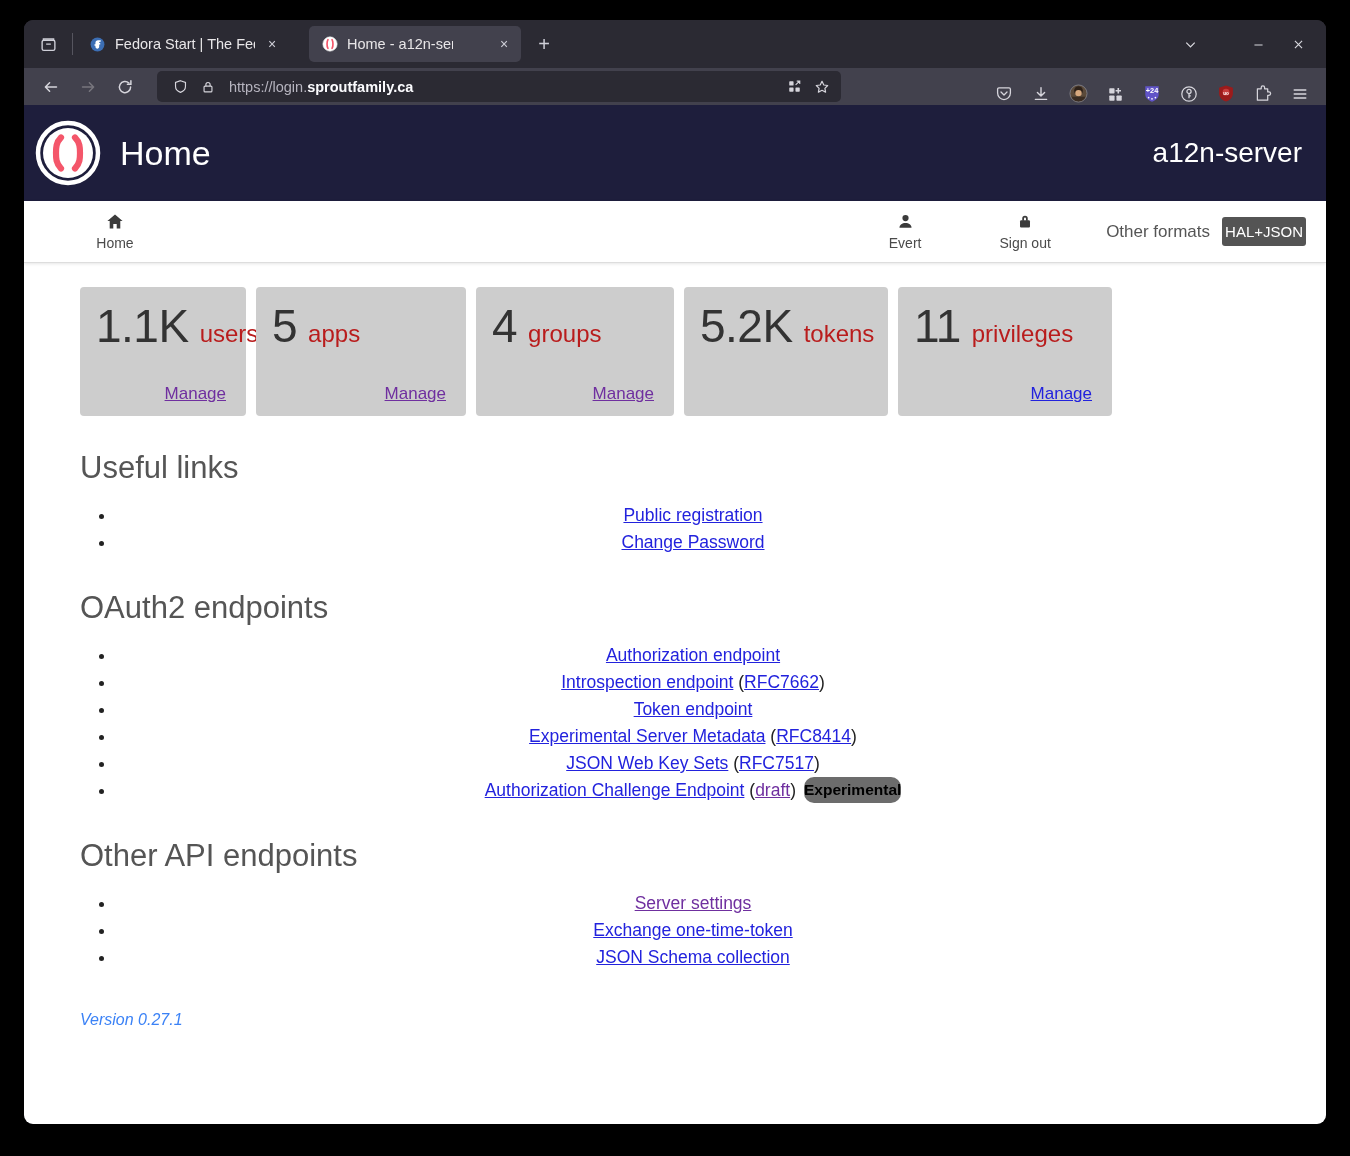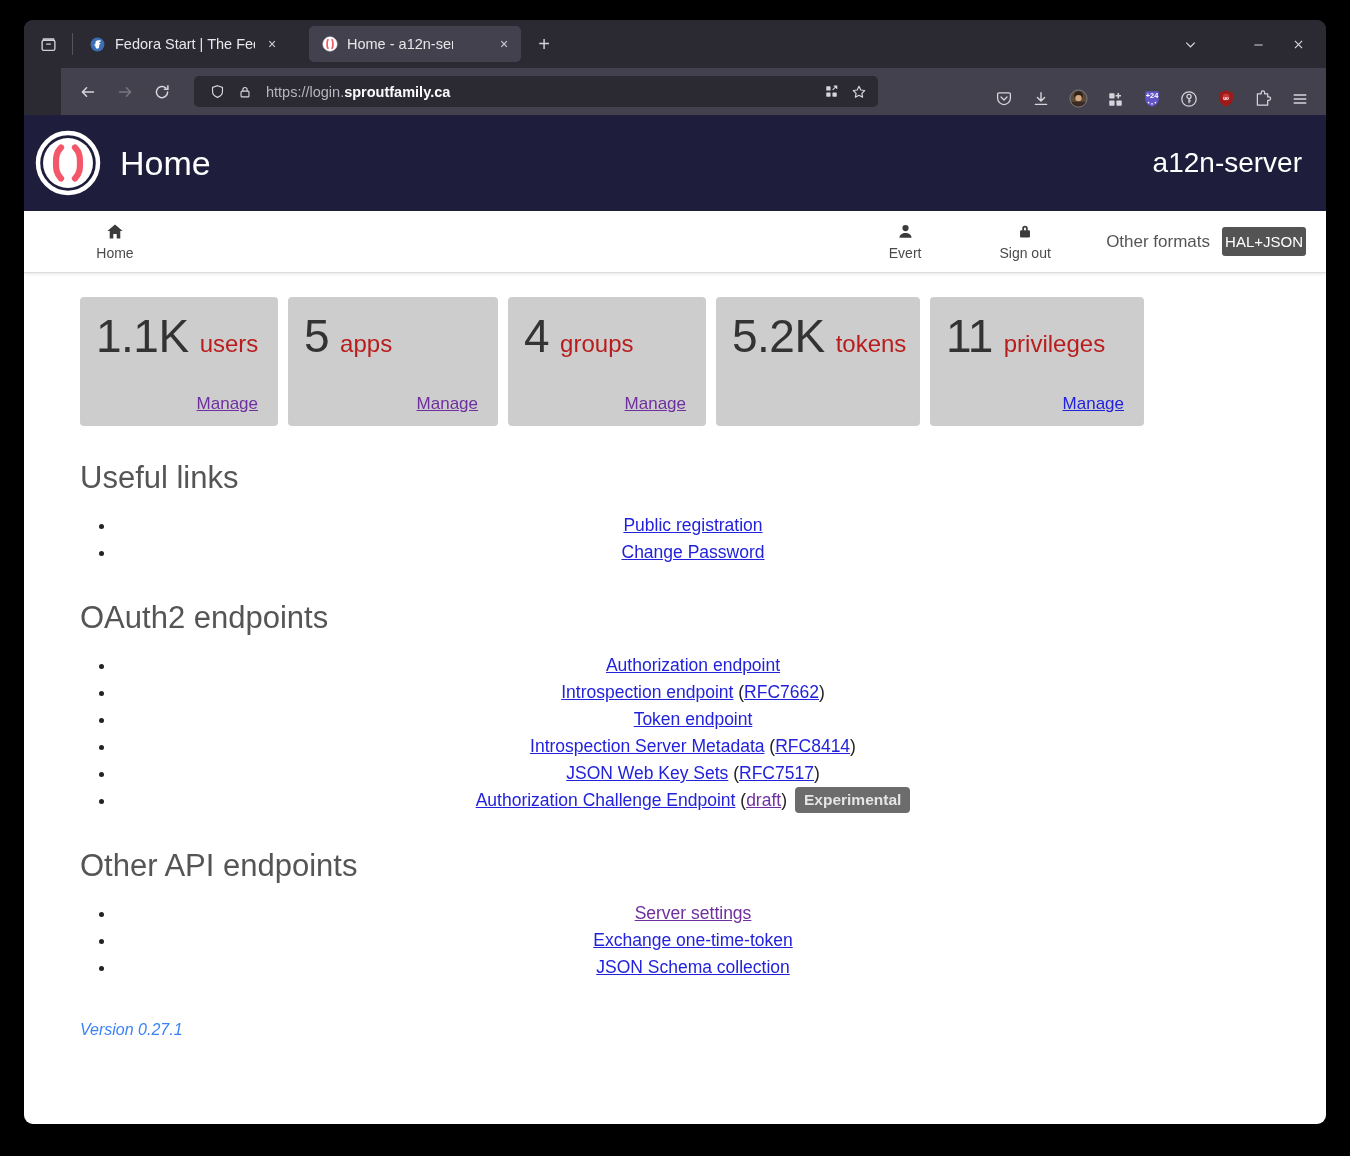--- a/index.html
+++ b/index.html
@@ -82,26 +82,25 @@
   }
   .wc-btn {
     width: 40px; height: 40px;
     display: flex; align-items: center; justify-content: center;
     color: #d8d8de;
   }
   #wc-list { margin-right: 28px; }
 
   
   #nav-bar {
-    height: 47px;
+    height: 37px;
     background: #42414d;
     display: flex; align-items: center;
     padding: 12px 10px;
     flex: 0 0 auto;
-    margin-left: 37px;
   }
   .nav-btn {
     width: 34px; height: 32px;
     display: flex; align-items: center; justify-content: center;
     color: #d6d5dc; border-radius: 4px; flex: 0 0 auto;
     margin-right: 3px;
   }
   .nav-btn.disabled { color: #78767e; }
   #url-bar {
     flex: 0 0 auto;
@@ -258,25 +257,25 @@
     font-size: 17.5px;
     color: #222222;
     line-height: 27px;
     margin-bottom: 0px;
     text-align: center;
   }
   ul.link-list li a { text-decoration: underline; }
   .exp-badge {
     display: inline-block;
     background: #6c6c6c;
-    color: #e5e5e5;
+    color: #000000;
     font-size: 15.5px;
     font-weight: 700;
-    padding: 4px 9px;
-    border-radius: 4px;
+    padding: 4px 0;
+    border-radius: 10px;
     margin-left: 8px;
     vertical-align: 1px;
     line-height: 1.15;
   }
   #version-text {
     font-size: 16px;
     font-style: italic;
     color: #3b82f6;
     margin-top: 40px;
   }
@@ -509,21 +508,21 @@
         </div>
 
         <span id="other-formats-label">Other formats</span>
         <span id="hal-json-button">HAL+JSON</span>
       </div>
     </div>
 
     <div id="page-body">
 
       <div id="stat-cards">
-          <div class="stat-card" style="width: 198px;">
+          <div class="stat-card" style="width: 166px;">
             <div class="stat-top">
               <span class="stat-value">1.1K</span>
               <span class="stat-label">users</span>
             </div>
             <a class="stat-manage link-visited" href="#">Manage</a>
           </div>
           <div class="stat-card" style="width: 210px;">
             <div class="stat-top">
               <span class="stat-value">5</span>
               <span class="stat-label">apps</span>
@@ -556,21 +555,21 @@
           <h2 class="section-heading">Useful links</h2>
           <ul class="link-list">
             <li><a href="#" class="link-unvisited">Public registration</a></li>
             <li><a href="#" class="link-unvisited">Change Password</a></li>
           </ul>
           <h2 class="section-heading">OAuth2 endpoints</h2>
           <ul class="link-list">
             <li><a href="#" class="link-unvisited">Authorization endpoint</a></li>
             <li><a href="#" class="link-unvisited">Introspection endpoint</a><span> (</span><a href="#" class="link-unvisited">RFC7662</a><span>)</span></li>
             <li><a href="#" class="link-unvisited">Token endpoint</a></li>
-            <li><a href="#" class="link-unvisited">Introspection Server Metadata</a><span> (</span><a href="#" class="link-unvisited">RFC8414</a><span>)</span></li>
+            <li><a href="#" class="link-unvisited">Experimental Server Metadata</a><span> (</span><a href="#" class="link-unvisited">RFC8414</a><span>)</span></li>
             <li><a href="#" class="link-unvisited">JSON Web Key Sets</a><span> (</span><a href="#" class="link-unvisited">RFC7517</a><span>)</span></li>
             <li><a href="#" class="link-unvisited">Authorization Challenge Endpoint</a><span> (</span><a href="#" class="link-visited">draft</a><span>)</span><span class="exp-badge">Experimental</span></li>
           </ul>
           <h2 class="section-heading">Other API endpoints</h2>
           <ul class="link-list">
             <li><a href="#" class="link-visited">Server settings</a></li>
             <li><a href="#" class="link-unvisited">Exchange one-time-token</a></li>
             <li><a href="#" class="link-unvisited">JSON Schema collection</a></li>
           </ul>
         </div>

